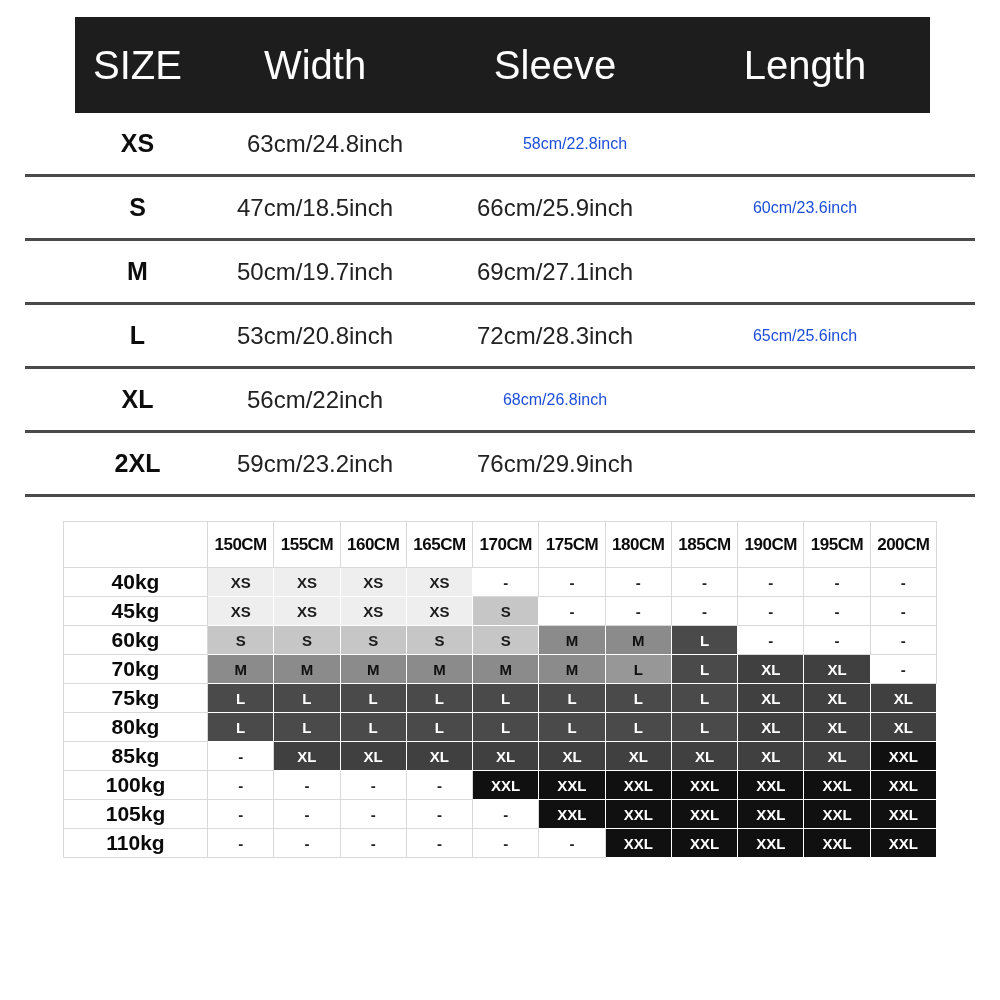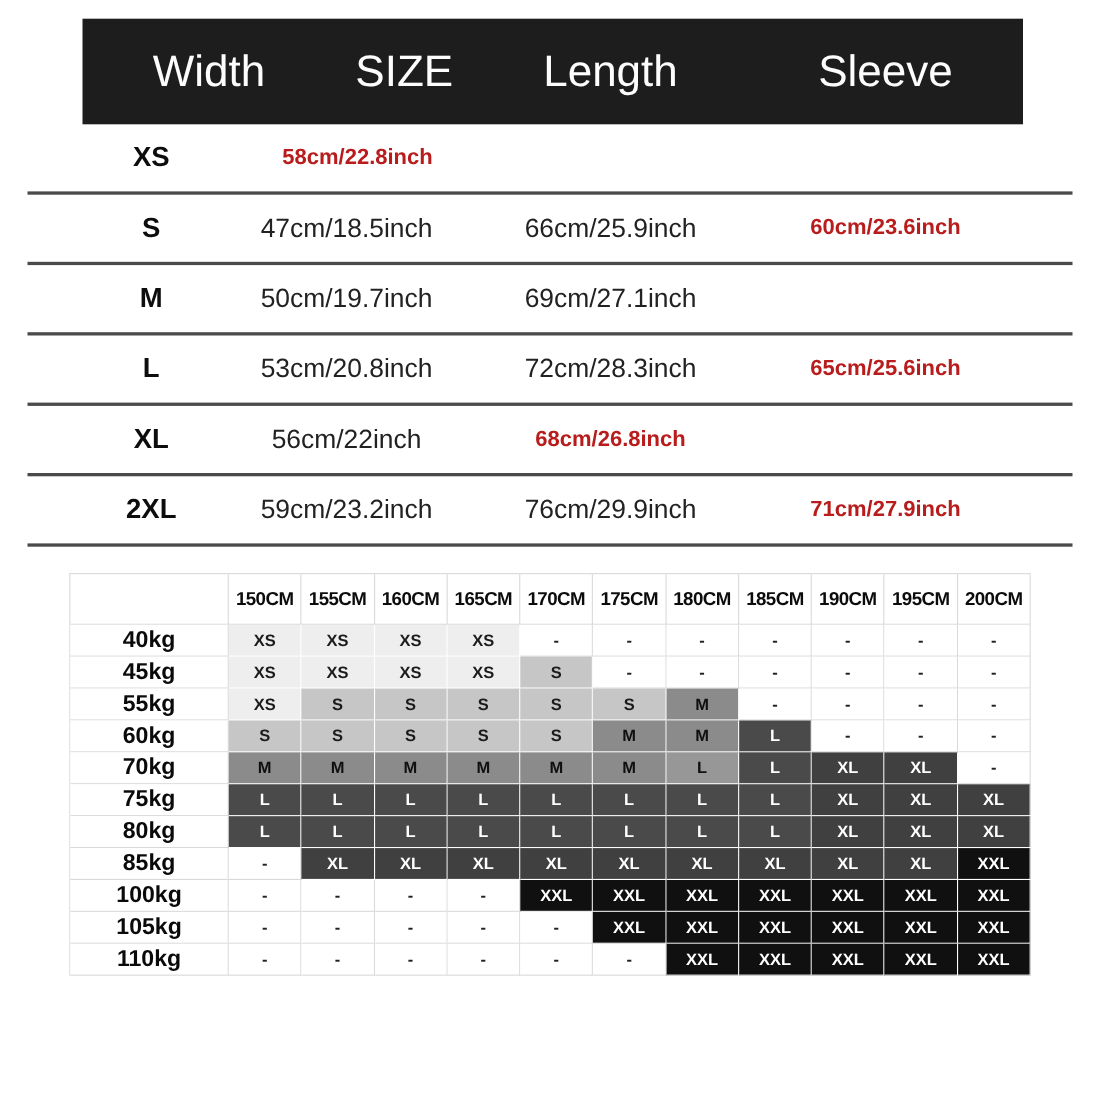--- a/index.html
+++ b/index.html
@@ -20,21 +20,21 @@
   .hb-length{width:250px;}
   .hb-sleeve{width:250px;}
   .m-row{
     display:flex;align-items:center;height:61px;
     border-bottom:3px solid #4a4a4a;padding-left:50px;
   }
   .m-cell{text-align:center;}
   .c-size{width:125px;font-weight:bold;font-size:25px;color:#0d0d0d;}
   .c-width{width:230px;font-size:24px;color:#222;}
   .c-length{width:250px;font-size:24px;color:#222;}
-  .c-sleeve{width:250px;font-weight:bold;font-size:20px;color:#b91c1c;}
+  .c-sleeve{width:250px;font-weight:normal;font-size:16px;color:#1d4ed8;}
   
   .fit-matrix{
     margin:24px 0 0 63px;border-collapse:separate;border-spacing:0;
     table-layout:fixed;width:874px;
     border-top:1px solid #d9d9d9;border-left:1px solid #d9d9d9;
   }
   .fit-matrix th,.fit-matrix td{
     border-right:1px solid #d9d9d9;border-bottom:1px solid #d9d9d9;
     text-align:center;vertical-align:middle;padding:0;overflow:hidden;
   }
@@ -42,28 +42,29 @@
   .fit-matrix td{height:28px;font-size:15px;font-weight:bold;}
   .fit-matrix td.weight{font-size:21px;font-weight:bold;color:#0a0a0a;background:#fff;}
   .fit-matrix col.wcol{width:144px;}
   .fit-matrix td.sized{border-right-color:#ffffff;border-bottom-color:#ffffff;}
 </style>
 </head>
 <body>
 
 <div class="top-table">
   <div class="size-header-bar">
+    <div class="hb-cell hb-size">SIZE</div>
     <div class="hb-cell hb-width">Width</div>
-    <div class="hb-cell hb-size">SIZE</div>
+    <div class="hb-cell hb-sleeve">Sleeve</div>
     <div class="hb-cell hb-length">Length</div>
-    <div class="hb-cell hb-sleeve">Sleeve</div>
   </div>
 
   <div class="m-row">
     <div class="m-cell c-size">XS</div>
+    <div class="m-cell c-length">63cm/24.8inch</div>
     <div class="m-cell c-sleeve">58cm/22.8inch</div>
   </div>
   <div class="m-row">
     <div class="m-cell c-size">S</div>
     <div class="m-cell c-width">47cm/18.5inch</div>
     <div class="m-cell c-length">66cm/25.9inch</div>
     <div class="m-cell c-sleeve">60cm/23.6inch</div>
   </div>
   <div class="m-row">
     <div class="m-cell c-size">M</div>
@@ -78,21 +79,20 @@
   </div>
   <div class="m-row">
     <div class="m-cell c-size">XL</div>
     <div class="m-cell c-width">56cm/22inch</div>
     <div class="m-cell c-sleeve">68cm/26.8inch</div>
   </div>
   <div class="m-row">
     <div class="m-cell c-size">2XL</div>
     <div class="m-cell c-width">59cm/23.2inch</div>
     <div class="m-cell c-length">76cm/29.9inch</div>
-    <div class="m-cell c-sleeve">71cm/27.9inch</div>
   </div>
 </div>
 
 <table class="fit-matrix">
   <colgroup>
       <col class="wcol">
       <col>
       <col>
       <col>
       <col>
@@ -143,34 +143,20 @@
         <td class="sized" style="background: rgb(238, 238, 238); color: rgb(27, 27, 27);">XS</td>
         <td class="sized" style="background: rgb(198, 198, 198); color: rgb(27, 27, 27);">S</td>
         <td style="background: rgb(255, 255, 255); color: rgb(34, 34, 34);">-</td>
         <td style="background: rgb(255, 255, 255); color: rgb(34, 34, 34);">-</td>
         <td style="background: rgb(255, 255, 255); color: rgb(34, 34, 34);">-</td>
         <td style="background: rgb(255, 255, 255); color: rgb(34, 34, 34);">-</td>
         <td style="background: rgb(255, 255, 255); color: rgb(34, 34, 34);">-</td>
         <td style="background: rgb(255, 255, 255); color: rgb(34, 34, 34);">-</td>
       </tr>
       <tr>
-        <td class="weight">55kg</td>
-        <td class="sized" style="background: rgb(238, 238, 238); color: rgb(27, 27, 27);">XS</td>
-        <td class="sized" style="background: rgb(198, 198, 198); color: rgb(27, 27, 27);">S</td>
-        <td class="sized" style="background: rgb(198, 198, 198); color: rgb(27, 27, 27);">S</td>
-        <td class="sized" style="background: rgb(198, 198, 198); color: rgb(27, 27, 27);">S</td>
-        <td class="sized" style="background: rgb(198, 198, 198); color: rgb(27, 27, 27);">S</td>
-        <td class="sized" style="background: rgb(198, 198, 198); color: rgb(27, 27, 27);">S</td>
-        <td class="sized" style="background: rgb(139, 139, 139); color: rgb(16, 16, 16);">M</td>
-        <td style="background: rgb(255, 255, 255); color: rgb(34, 34, 34);">-</td>
-        <td style="background: rgb(255, 255, 255); color: rgb(34, 34, 34);">-</td>
-        <td style="background: rgb(255, 255, 255); color: rgb(34, 34, 34);">-</td>
-        <td style="background: rgb(255, 255, 255); color: rgb(34, 34, 34);">-</td>
-      </tr>
-      <tr>
         <td class="weight">60kg</td>
         <td class="sized" style="background: rgb(198, 198, 198); color: rgb(27, 27, 27);">S</td>
         <td class="sized" style="background: rgb(198, 198, 198); color: rgb(27, 27, 27);">S</td>
         <td class="sized" style="background: rgb(198, 198, 198); color: rgb(27, 27, 27);">S</td>
         <td class="sized" style="background: rgb(198, 198, 198); color: rgb(27, 27, 27);">S</td>
         <td class="sized" style="background: rgb(198, 198, 198); color: rgb(27, 27, 27);">S</td>
         <td class="sized" style="background: rgb(139, 139, 139); color: rgb(16, 16, 16);">M</td>
         <td class="sized" style="background: rgb(139, 139, 139); color: rgb(16, 16, 16);">M</td>
         <td class="sized" style="background: rgb(74, 74, 74); color: rgb(255, 255, 255);">L</td>
         <td style="background: rgb(255, 255, 255); color: rgb(34, 34, 34);">-</td>

